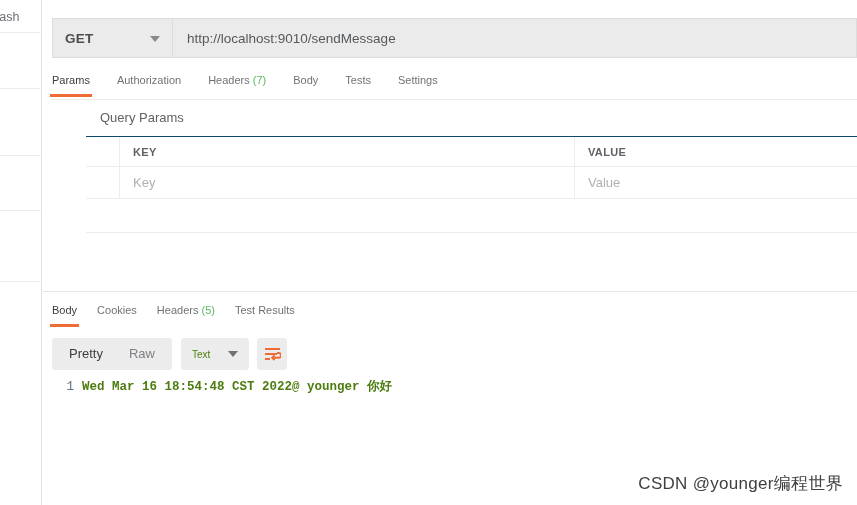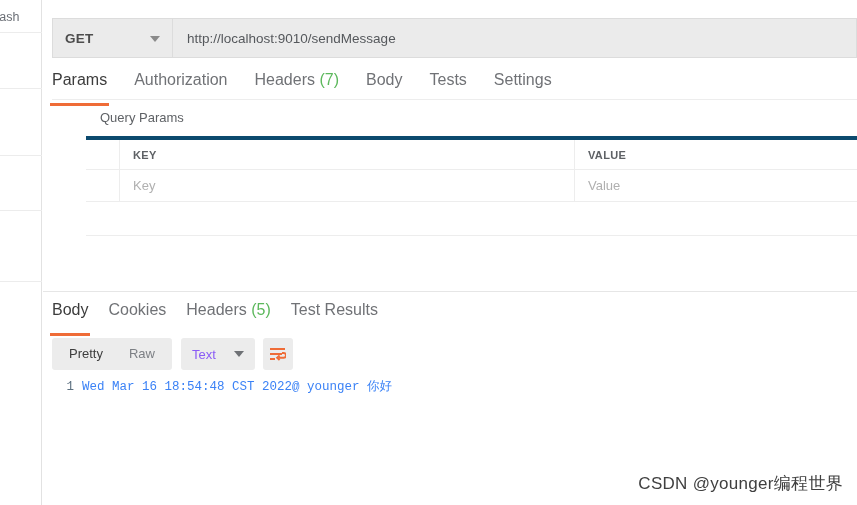--- a/index.html
+++ b/index.html
@@ -109,23 +109,23 @@
   .req-tabs {
     position: absolute;
     left: 9px; top: 72px;
     right: 0;
     height: 28px;
     display: flex;
     align-items: flex-start;
   }
   .tab {
     position: relative;
-    font-size: 16px;
+    font-size: 11px;
     color: #707276;
-    padding: 0 0 18px 0;
+    padding: 0 0 9px 0;
     margin-right: 27px;
     white-space: nowrap;
     line-height: 16px;
   }
   .tab.active { color: #3c3c3c; }
   .tab.active:after {
     content: "";
     position: absolute;
     left: -2px; right: -2px;
     bottom: 0;
@@ -148,21 +148,21 @@
     left: 57px; top: 110px;
     font-size: 13px;
     color: #5f6266;
   }
 
   
   .ptable {
     position: absolute;
     left: 43px; top: 136px;
     right: 0;
-    border-top: 4px solid #0c4a6e;
+    border-top: 1px solid #0c4a6e;
   }
   .ptable-row {
     display: flex;
     height: 30px;
     border-bottom: 1px solid #ededed;
   }
   .ptable-check {
     width: 34px;
     border-right: 1px solid #ededed;
   }
@@ -235,22 +235,22 @@
     display: flex;
     align-items: center;
     background: #ececec;
     border-radius: 3px;
     height: 32px;
     margin-left: 9px;
     padding: 0 11px;
     position: relative;
   }
   .type-label {
-    font-size: 13px;
-    color: #8b5cf6;
+    font-size: 10px;
+    color: #4d7c0f;
     margin-right: 18px;
   }
   .caret-sm {
     width: 0; height: 0;
     border-left: 5px solid transparent;
     border-right: 5px solid transparent;
     border-top: 6px solid #6e7175;
   }
   .wrap-btn {
     width: 30px; height: 32px;
@@ -277,22 +277,23 @@
     line-height: 18px;
   }
   .gutter {
     width: 30px;
     text-align: right;
     color: #5c7080;
     padding-right: 8px;
     user-select: none;
   }
   .code-text {
-    color: #3b82f6;
+    color: #4d7c0f;
     white-space: pre;
+    font-weight: bold;
   }
 
   
   .watermark {
     position: absolute;
     right: 14px;
     top: 472px;
     font-size: 17px;
     color: #404040;
     letter-spacing: .3px;

